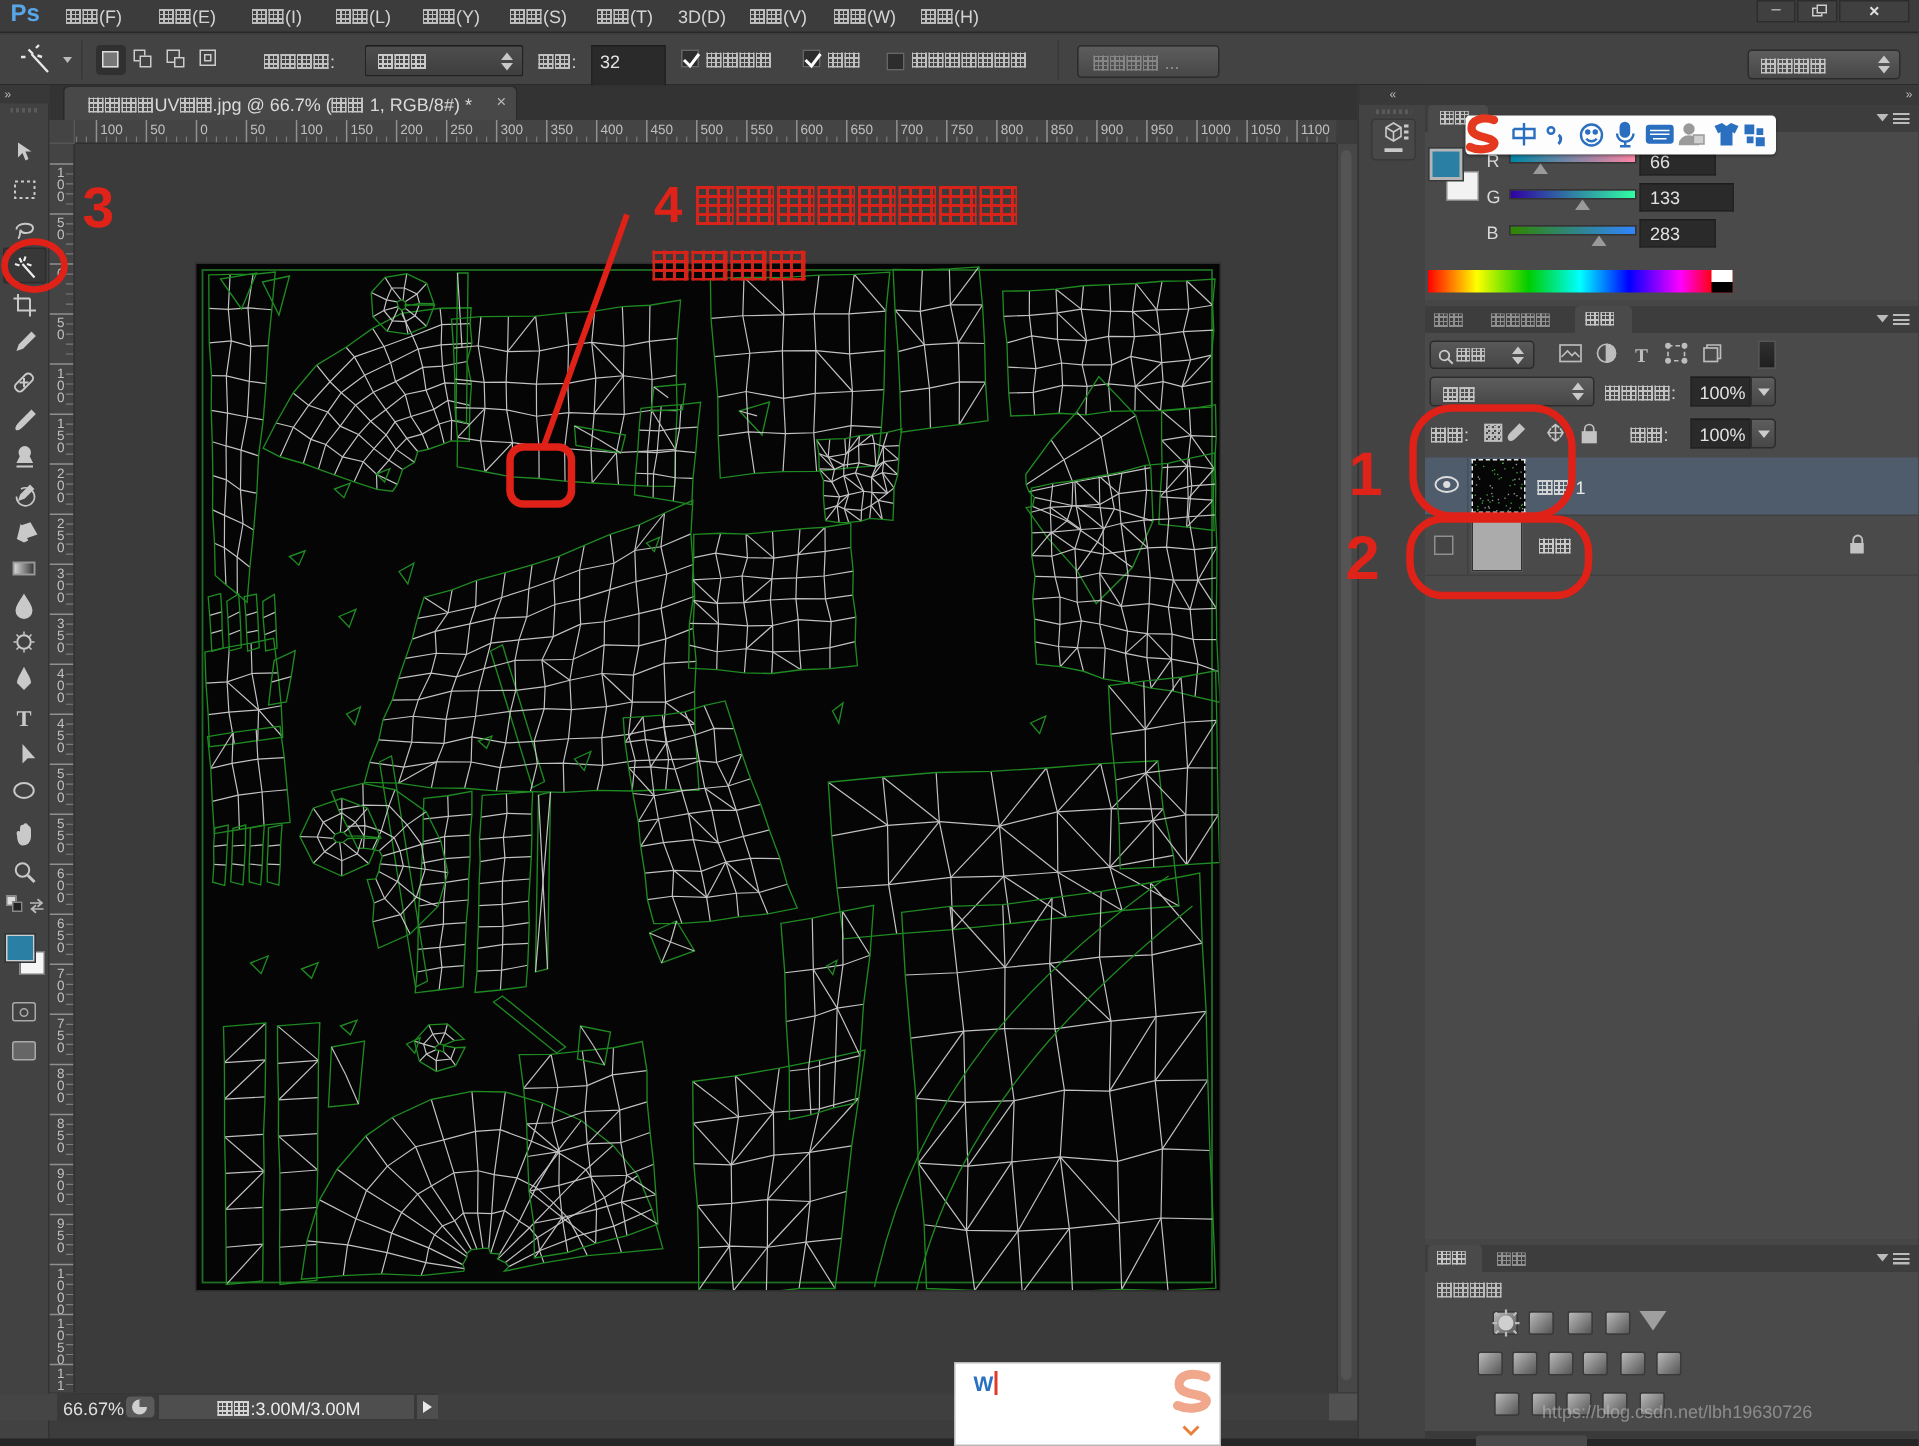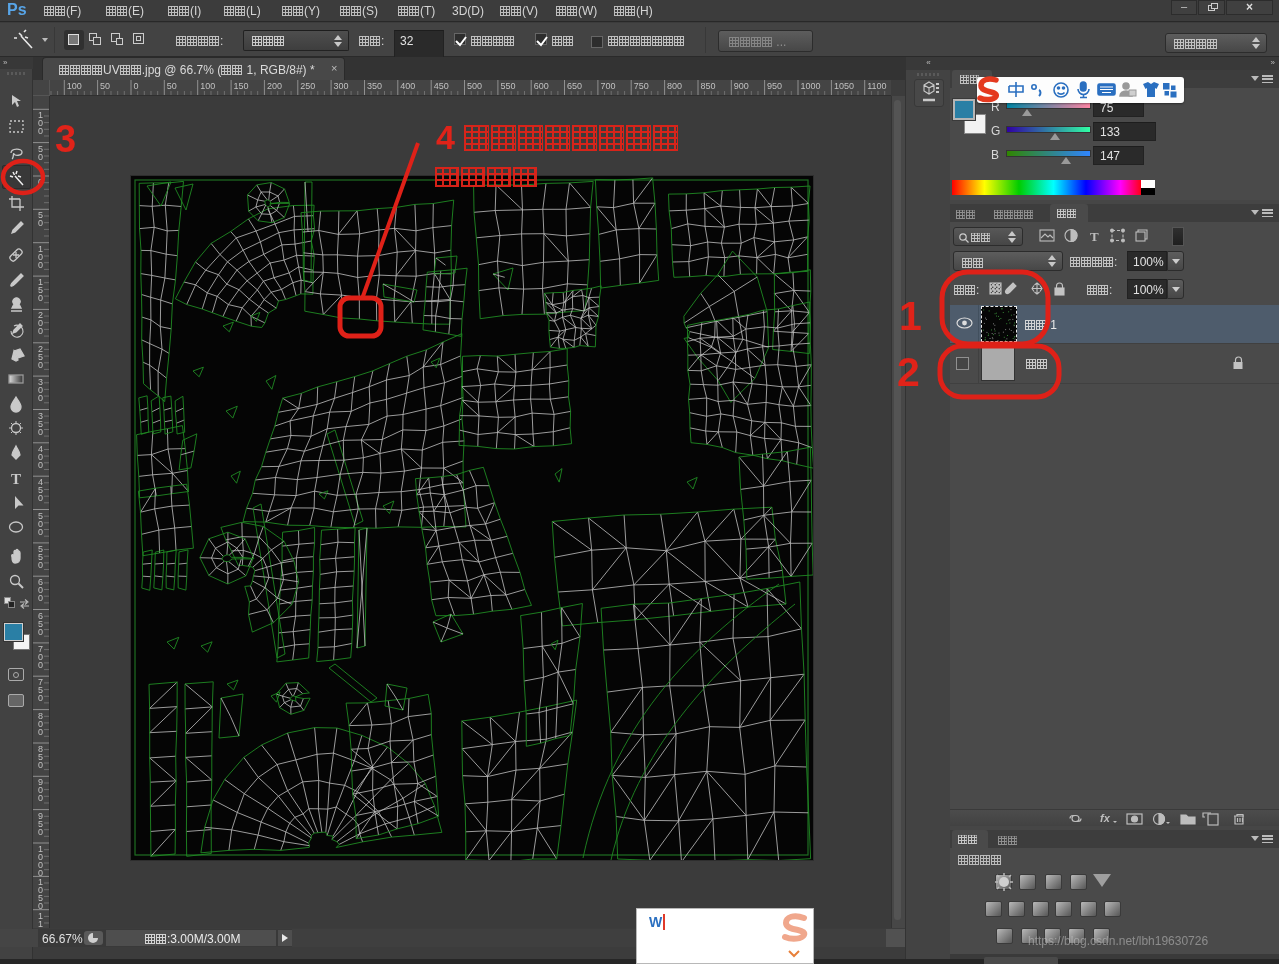--- a/index.html
+++ b/index.html
@@ -1110,33 +1110,33 @@
       <span class="abs td" style="right:20px;top:6px;border-top-color:#bbb;"></span>
       <span class="abs pm" style="right:6px;top:5px;"></span>
     </div>
     <div class="abs" style="left:0;top:31px;width:329px;height:112px;background:#4a4a4a;">
       <div class="abs" style="left:14px;top:26px;width:22px;height:20px;background:#f2f2f2;border:1px solid #888;"></div>
       <div class="abs" style="left:3px;top:11px;width:22px;height:21px;background:#2a7fa5;border:2px solid #b5b5b5;outline:1px solid #3a3a3a;"></div>
       <div class="abs" style="left:41px;top:12px;font-size:12px;color:#d8d8d8;">R</div>
       <div class="abs" style="left:56px;top:14px;width:85px;height:7px;background:linear-gradient(90deg,rgb(0,133,164),rgb(255,133,164));border:1px solid #333;"></div>
       <div class="abs" style="left:72px;top:21px;width:0;height:0;border-left:5px solid transparent;border-right:5px solid transparent;border-bottom:7px solid #9a9a9a;"></div>
       <div class="abs fld" style="left:143px;top:10px;width:51px;height:19px;">
-        <span class="abs" style="left:6px;top:2px;font-size:12px;">75</span>
+        <span class="abs" style="left:6px;top:2px;font-size:12px;">66</span>
       </div>
       <div class="abs" style="left:41px;top:36px;font-size:12px;color:#d8d8d8;">G</div>
       <div class="abs" style="left:56px;top:38px;width:85px;height:7px;background:linear-gradient(90deg,rgb(48,0,164),rgb(48,255,164));border:1px solid #333;"></div>
       <div class="abs" style="left:100px;top:45px;width:0;height:0;border-left:5px solid transparent;border-right:5px solid transparent;border-bottom:7px solid #9a9a9a;"></div>
       <div class="abs fld" style="left:143px;top:34px;width:63px;height:19px;">
         <span class="abs" style="left:6px;top:2px;font-size:12px;">133</span>
       </div>
       <div class="abs" style="left:41px;top:60px;font-size:12px;color:#d8d8d8;">B</div>
       <div class="abs" style="left:56px;top:62px;width:85px;height:7px;background:linear-gradient(90deg,rgb(48,133,0),rgb(48,133,255));border:1px solid #333;"></div>
       <div class="abs" style="left:111px;top:69px;width:0;height:0;border-left:5px solid transparent;border-right:5px solid transparent;border-bottom:7px solid #9a9a9a;"></div>
       <div class="abs fld" style="left:143px;top:58px;width:51px;height:19px;">
-        <span class="abs" style="left:6px;top:2px;font-size:12px;">147</span>
+        <span class="abs" style="left:6px;top:2px;font-size:12px;">283</span>
       </div>
       <div class="abs" style="left:2px;top:92px;width:203px;height:15px;background:linear-gradient(90deg,#f00 0%,#ff0 16%,#0c0 33%,#0ff 50%,#00f 66%,#f0f 83%,#f00 94%);"></div>
       <div class="abs" style="left:191px;top:92px;width:14px;height:8px;background:#fff;"></div>
       <div class="abs" style="left:191px;top:100px;width:14px;height:7px;background:#000;"></div>
     </div>
     <div class="abs" style="left:0;top:147px;width:329px;height:18px;background:#3d3d3d;">
       <span class="abs" style="left:6px;top:4px;font-size:11px;color:#9f9f9f;"><i class="z" style="width:9px;height:9px;"></i><i class="z" style="width:9px;height:9px;"></i></span>
       <span class="abs" style="left:44px;top:4px;font-size:11px;color:#9f9f9f;"><i class="z" style="width:9px;height:9px;"></i><i class="z" style="width:9px;height:9px;"></i><i class="z" style="width:9px;height:9px;"></i><i class="z" style="width:9px;height:9px;"></i></span>
       <div class="abs" style="left:100px;top:0;width:38px;height:18px;background:#4a4a4a;border-radius:3px 3px 0 0;">
         <span class="abs" style="left:7px;top:3px;font-size:11px;color:#dcdcdc;"><i class="z" style="width:9px;height:9px;"></i><i class="z" style="width:9px;height:9px;"></i></span>
@@ -1280,36 +1280,20 @@
         <div class="abs" style="left:6px;top:13px;width:13px;height:13px;border:1px solid #909090;background:#454545;"></div>
         <div class="abs" style="left:28px;top:0;width:1px;height:40px;background:#404040;"></div>
         <div class="abs" style="left:31px;top:2px;width:34px;height:35px;background:#ababab;border:1px solid #333;"></div>
         <span class="abs" style="left:76px;top:13px;font-size:12px;color:#e0e0e0;font-style:italic;"><i class="z" style="width:10px;height:10px;"></i><i class="z" style="width:10px;height:10px;"></i></span>
         <svg class="abs" style="left:282px;top:12px;" width="12" height="14">
           <rect x="1.5" y="6" width="9" height="7" fill="#c3c3c3"></rect>
           <path d="M3.5 6 v-2 a2.5 2.5 0 0 1 6 0 v2" fill="none" stroke="#c3c3c3" stroke-width="1.2"></path>
         </svg>
       </div>
     </div>
-    <div class="abs" style="left:0;top:752px;width:329px;height:17px;background:linear-gradient(#4c4c4c,#424242);border-top:1px solid #3a3a3a;"><svg width="329" height="17">
-        <g stroke="#bdbdbd" fill="none" stroke-width="1.2">
-          <path d="M120 8.5 a3 3 0 0 1 3 -3 h3 a3 3 0 0 1 0 6 M131 8.5 a3 3 0 0 1 -3 3 h-3 a3 3 0 0 1 0 -6"></path>
-          <text x="150" y="12" font-size="11" font-style="italic" font-weight="bold" fill="#bdbdbd" stroke="none">fx</text>
-          <path d="M163 11 l2 2 2-2" fill="#bdbdbd" stroke="none"></path>
-          <rect x="177" y="4" width="15" height="10"></rect>
-          <circle cx="184.5" cy="9" r="3" fill="#bdbdbd"></circle>
-          <circle cx="209" cy="9" r="5.5"></circle>
-          <path d="M209 3.5 a5.5 5.5 0 0 1 0 11 z" fill="#bdbdbd"></path>
-          <path d="M216 12 l2 2 2-2" fill="#bdbdbd" stroke="none"></path>
-          <path d="M231 5 h5 l2 2 h7 v7 h-14 z" fill="#bdbdbd"></path>
-          <rect x="258" y="4" width="10" height="11" fill="none"></rect>
-          <path d="M255 7 h-2 v-4 h8" fill="none"></path>
-          <path d="M284 6 h10 M285 6 v8 h8 v-8 M287 6 v-1.5 h6 v1.5 M287.5 8 v4 M290 8 v4 M292.5 8 v4"></path>
-        </g>
-      </svg></div>
     <div class="abs" style="left:0;top:773px;width:329px;height:18px;background:#3d3d3d;">
       <div class="abs" style="left:2px;top:0;width:36px;height:18px;background:#4a4a4a;border-radius:3px 3px 0 0;">
         <span class="abs" style="left:6px;top:3px;font-size:11px;color:#dcdcdc;"><i class="z" style="width:9px;height:9px;"></i><i class="z" style="width:9px;height:9px;"></i></span>
       </div>
       <span class="abs" style="left:48px;top:4px;font-size:11px;color:#9f9f9f;"><i class="z" style="width:9px;height:9px;"></i><i class="z" style="width:9px;height:9px;"></i></span>
       <span class="abs td" style="right:20px;top:6px;border-top-color:#bbb;"></span>
       <span class="abs pm" style="right:6px;top:5px;"></span>
     </div>
     <div class="abs" style="left:0;top:791px;width:329px;height:106px;background:#4a4a4a;">
       <div class="abs" style="left:8px;top:5px;font-size:12px;color:#cfcfcf;"><i class="z" style="width:10px;height:10px;"></i><i class="z" style="width:10px;height:10px;"></i><i class="z" style="width:10px;height:10px;"></i><i class="z" style="width:10px;height:10px;"></i></div>

